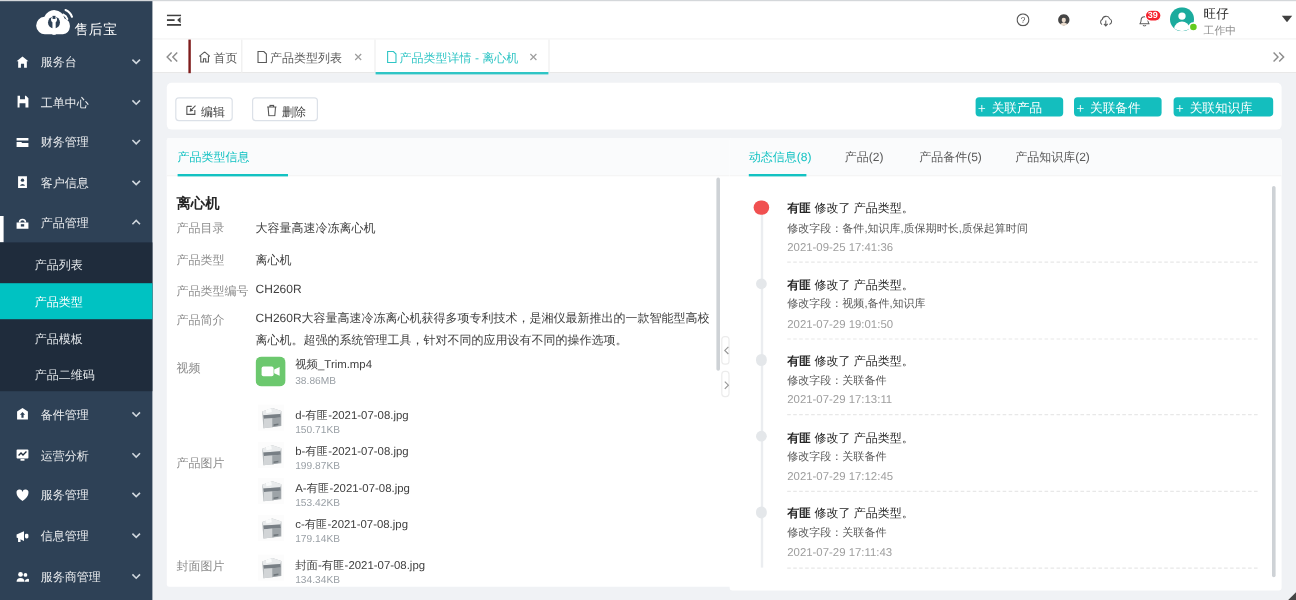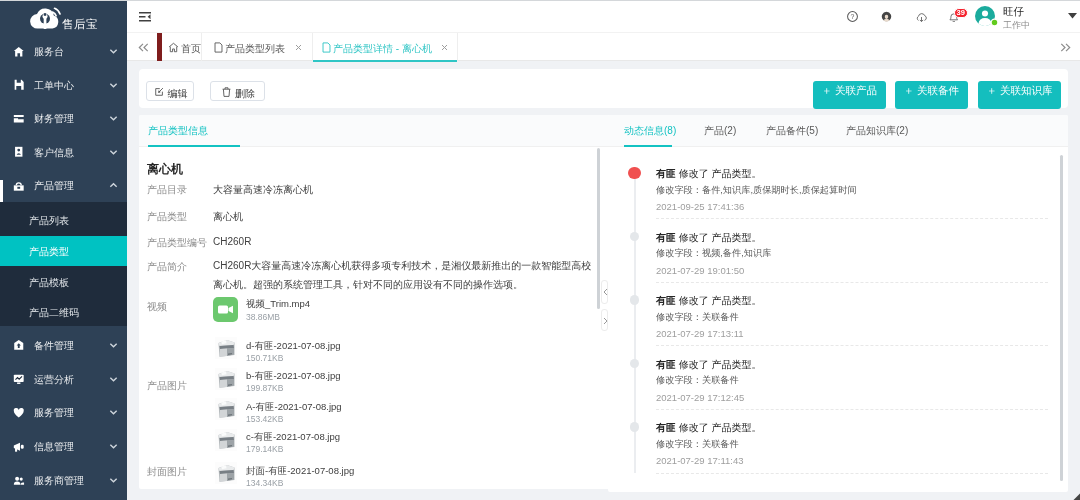--- a/index.html
+++ b/index.html
@@ -24,21 +24,21 @@
 #topbar { left:127px; top:0; width:953px; height:33px; background:#fff; border-bottom:1px solid #f2f2f2; }
 
 #tabbar { left:127px; top:33px; width:953px; height:28px; background:#fff; border-bottom:1px solid #e8e8e8; }
 .tab { position:absolute; top:0; height:28px; border-right:1px solid #eeeeee; font-size:10px; color:#595959; }
 .tab .ticon { position:absolute; top:8.5px; width:11px; height:11px; }
 .tab.active { color:#2fc5c5; }
 
 
 #toolbar { left:139px; top:69px; width:929px; height:39px; background:#fff; border-radius:4px; }
 .obtn { position:absolute; top:12px; height:20px; border:1px solid #dce1e8; border-radius:3px; background:#fff; font-size:10px; color:#404040; }
-.tbtn { position:absolute; top:12px; height:28px; border-radius:3px; background:#14bebe; font-size:10.5px; color:#fff; line-height:19px; text-align:center; }
+.tbtn { position:absolute; top:12px; height:16px; border-radius:3px; background:#14bebe; font-size:10.5px; color:#fff; line-height:19px; text-align:left; }
 
 
 #lpanel { left:139px; top:115px; width:524px; height:374px; background:#fff; border-radius:2px; }
 #rpanel { left:608px; top:115px; width:460px; height:377px; background:#fff; border-radius:2px; }
 .phead { position:absolute; left:0; top:0; right:0; height:32px; background:#fafbfc; border-bottom:1px solid #f0f0f0; border-radius:2px 2px 0 0; }
 .ptab { position:absolute; top:9px; font-size:10px; color:#595959; }
 .ptab.on { color:#13c2c2; }
 .pund { position:absolute; height:2px; background:#13c2c2; top:30px; }
 
 .lbl { position:absolute; left:8px; font-size:10px; color:#8c8c8c; }
@@ -230,21 +230,21 @@
   <div class="abs" style="left:876px;top:18.5px;font-size:9px;color:#8c8c8c">工作中</div>
   <svg class="abs" style="left:941px;top:13px" width="9" height="6" viewBox="0 0 9 6">
       <path d="M0 0 L4.5 5.5 L9 0 Z" fill="#404040"></path>
     </svg>
 </div>
 
 <div id="tabbar" class="abs">
   <svg class="abs" style="left:11px;top:9.5px" width="11" height="9" viewBox="0 0 11 9">
       <path d="M5 .8 L1.3 4.5 L5 8.2 M9.7 .8 L6 4.5 L9.7 8.2" stroke="#8c8c8c" stroke-width="1.2" fill="none"></path>
     </svg>
-  <div class="tab" style="left:30px; width:45px; border-left:5px solid #7f1d1d">
+  <div class="tab" style="left:30px; width:45px; border-left:2px solid #7f1d1d">
     <svg class="ticon" style="left:6px" viewBox="0 0 12 12">
         <path d="M6 1.4 L10.8 5.4 M1.2 5.4 L6 1.4 M2.5 5 V10.6 H5 V7.6 H7 V10.6 H9.5 V5" stroke="#595959" stroke-width="1" fill="none"></path>
       </svg>
     <div style="position:absolute;left:19px;top:8.5px">首页</div>
   </div>
   <div class="tab" style="left:75px; width:111px">
     <svg class="ticon" style="left:11px" viewBox="0 0 12 12">
         <path d="M2.2 1 h5.3 L9.8 3.3 V11 H2.2 Z" stroke="#595959" stroke-width="1" fill="none"></path>
       </svg>
     <div style="position:absolute;left:23px;top:8.5px">产品类型列表</div>

